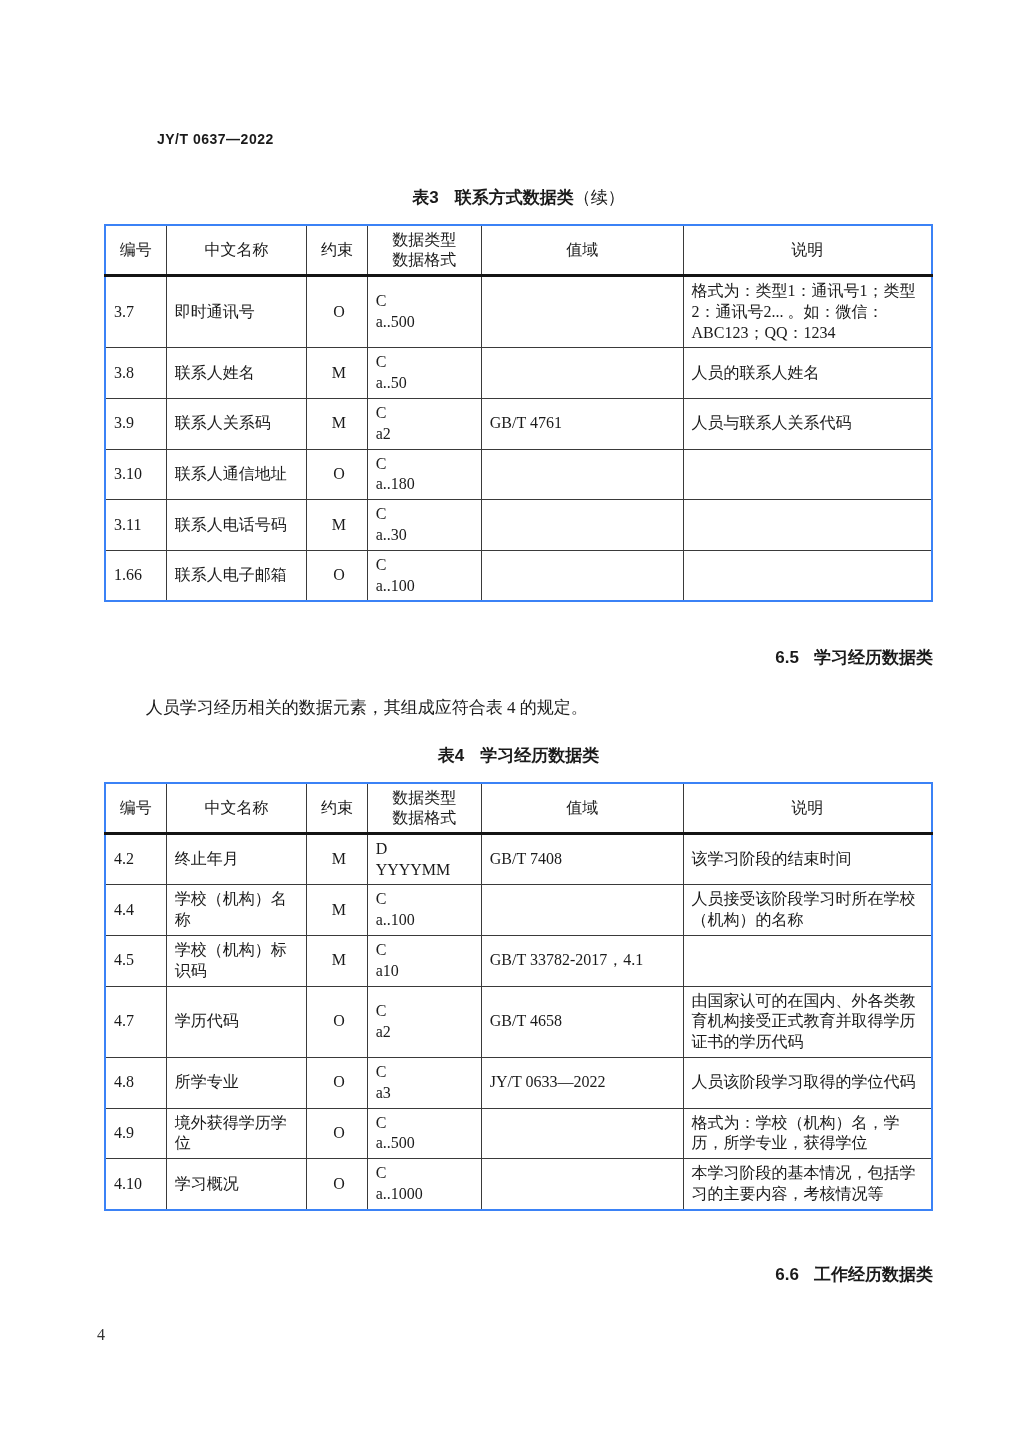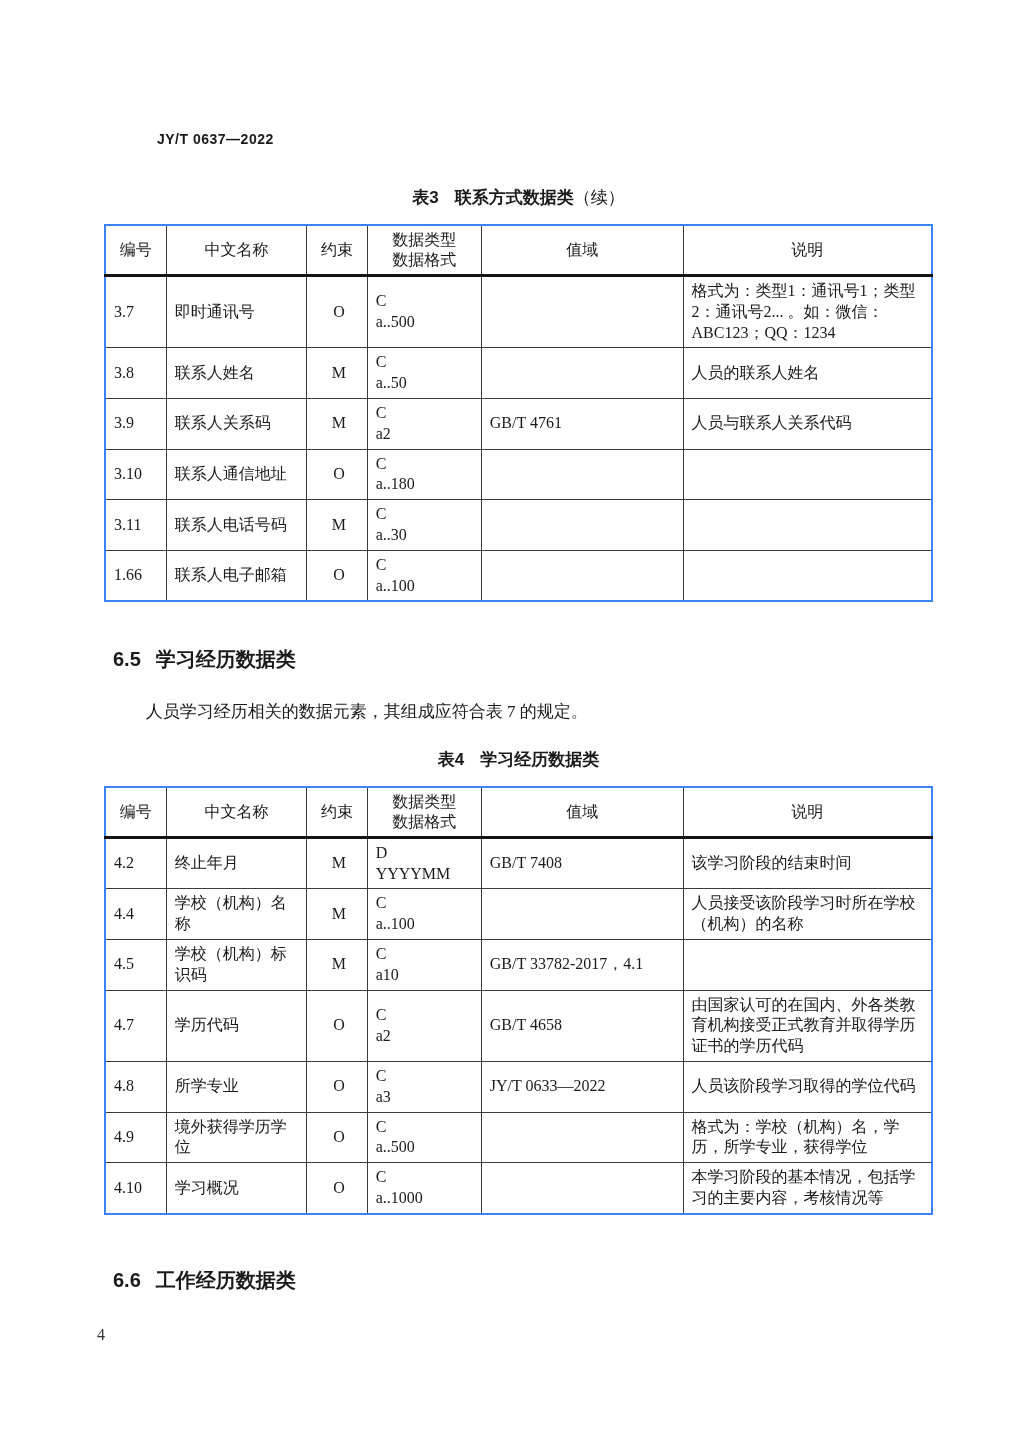--- a/index.html
+++ b/index.html
@@ -63,22 +63,23 @@
   col.c-domain{width:24.4%;}
   col.c-note{width:30.1%;}
   td.c-id{padding-left:8px;}
   td.c-name{padding-left:13px;}
   td.c-constraint{text-align:center;padding-left:2px;}
   td.c-type{white-space:pre-line;padding-left:10px;}
   td.c-domain{padding-left:10px;}
   td.c-note{padding-left:8px;padding-right:5px;}
   .section-heading{
     font-family:"Liberation Sans","DejaVu Sans",sans-serif;
-    font-weight:700;font-size:20px;
+    font-weight:700;font-size:17px;
     margin:44px 0 0 9px;
+    text-align:right;
   }
   .section-heading .sec-num{margin-right:15px;}
   .body-paragraph{
     font-size:17px;
     margin:26px 0 0 0;
     text-indent:2.45em;
     line-height:1.5;
   }
   .table-title.second{margin-top:23px;}
   .section-heading.second{margin-top:52px;}
@@ -175,21 +176,21 @@
     <td class="c-domain"></td>
     <td class="c-note"></td>
   </tr>
         </tbody>
     </table>
 
     <div class="section-heading">
       <span class="sec-num">6.5</span><span>学习经历数据类</span>
     </div>
 
-    <p class="body-paragraph">人员学习经历相关的数据元素，其组成应符合表 7 的规定。</p>
+    <p class="body-paragraph">人员学习经历相关的数据元素，其组成应符合表 4 的规定。</p>
 
     <div class="table-title second">
       <span>表4</span><span class="gap"></span><span>学习经历数据类</span>
     </div>
 
     <table class="std-table">
       <colgroup>
         <col class="c-id">
           <col class="c-name">
           <col class="c-constraint">

